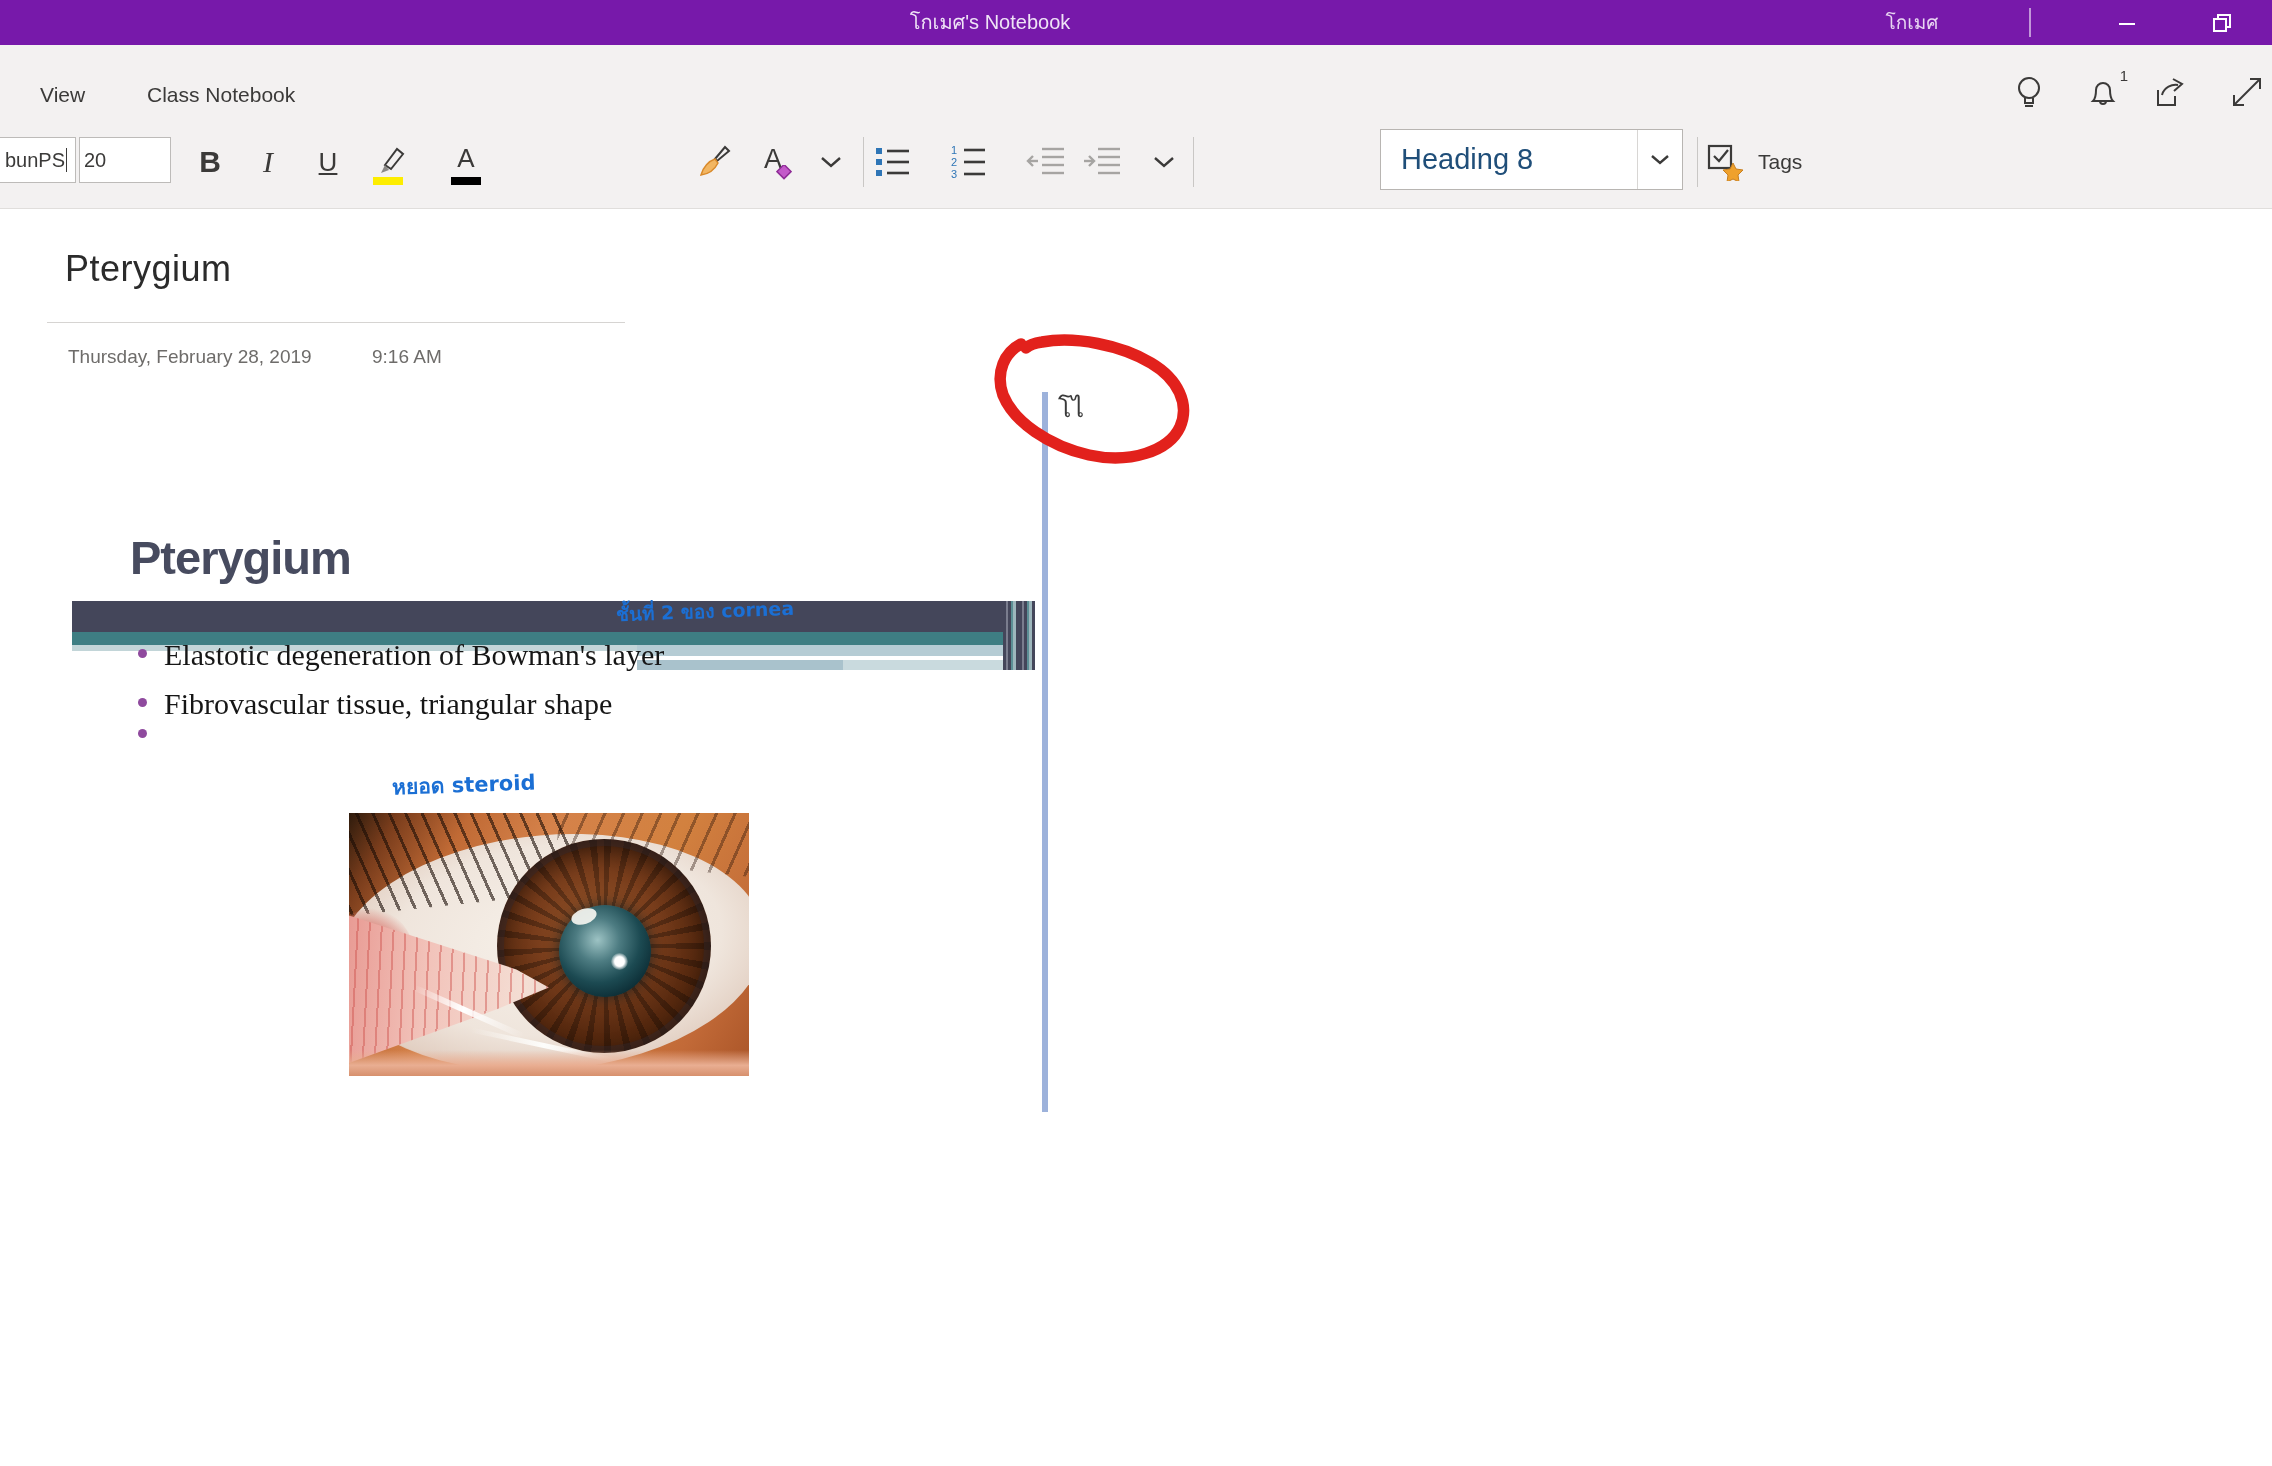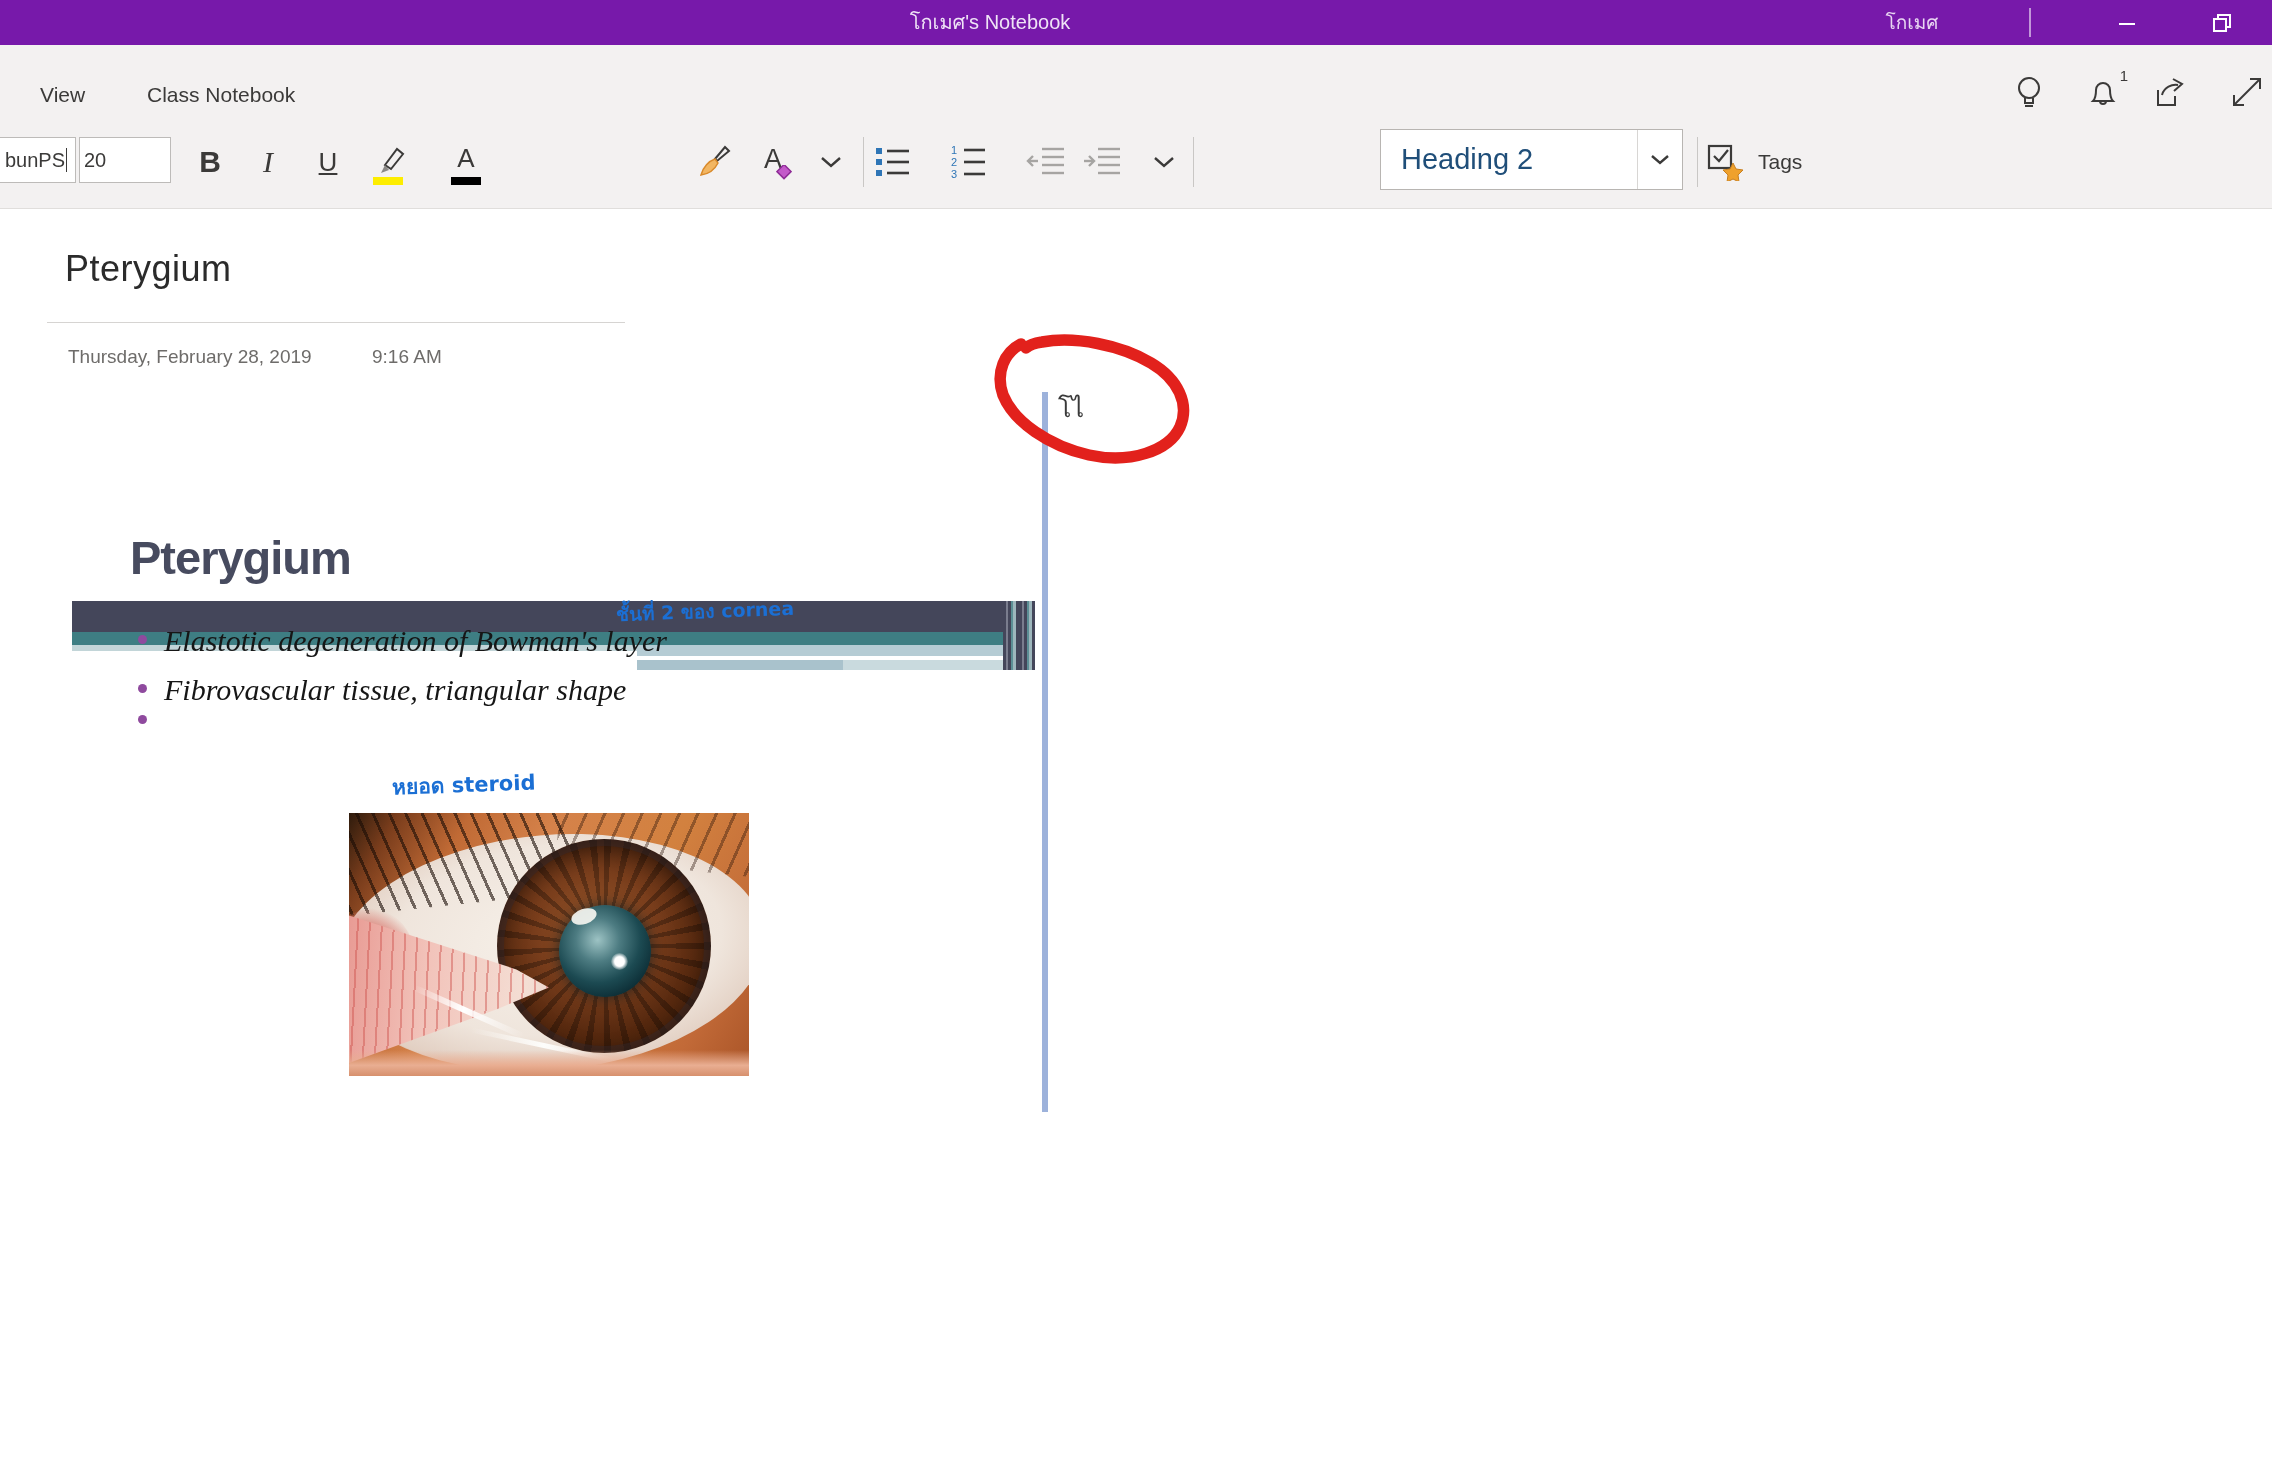--- a/index.html
+++ b/index.html
@@ -253,21 +253,21 @@
   </div>
   <div class="abs tbtn chev" style="left:1148px;width:32px;">
     <svg width="24" height="14" viewBox="0 0 24 14">
         <path d="M3 3 l9 8 9-8"></path>
       </svg>
   </div>
 
   <div class="abs tsep" style="left:1193px;"></div>
 
   <div class="abs styles-box">
-    <span class="stxt">Heading 2</span>
+    <span class="stxt">Heading 8</span>
     <span class="sdiv"></span>
     <span class="schev chev">
       <svg width="22" height="13" viewBox="0 0 22 13">
           <path d="M3 3 l8 7 8-7"></path>
         </svg>
     </span>
   </div>
 
   <div class="abs tsep" style="left:1697px;"></div>
 
@@ -303,21 +303,21 @@
 
   <svg class="abs" style="left:985px;top:120px;" width="215" height="155" viewBox="0 0 215 155">
     <path d="M 36,16 C 20,24 10,44 18,67 C 29,94 64,118 104,127 C 145,136 184,123 195,99
              C 205,76 193,51 166,35 C 136,17 90,8 57,14 C 50,15 44,17 41,20" fill="none" stroke="#E2211C" stroke-width="11.5" stroke-linecap="round"></path>
   </svg>
 
   <div class="abs slide-h1" style="top:322px;">Pterygium</div>
 
   <div class="abs ink ink1" style="top:388px;">ชั้นที่ 2 ของ cornea</div>
 
-  <div class="abs bullets" style="top:416px;font-style:italic;">
+  <div class="abs bullets" style="top:430px;">
     <div class="bullet-row">
       <span class="bullet-dot"></span>
       <span>Elastotic degeneration of Bowman's layer</span>
     </div>
     <div class="bullet-row">
       <span class="bullet-dot"></span>
       <span>Fibrovascular tissue, triangular shape</span>
     </div>
     <div class="bullet-row">
       <span class="bullet-dot"></span>

